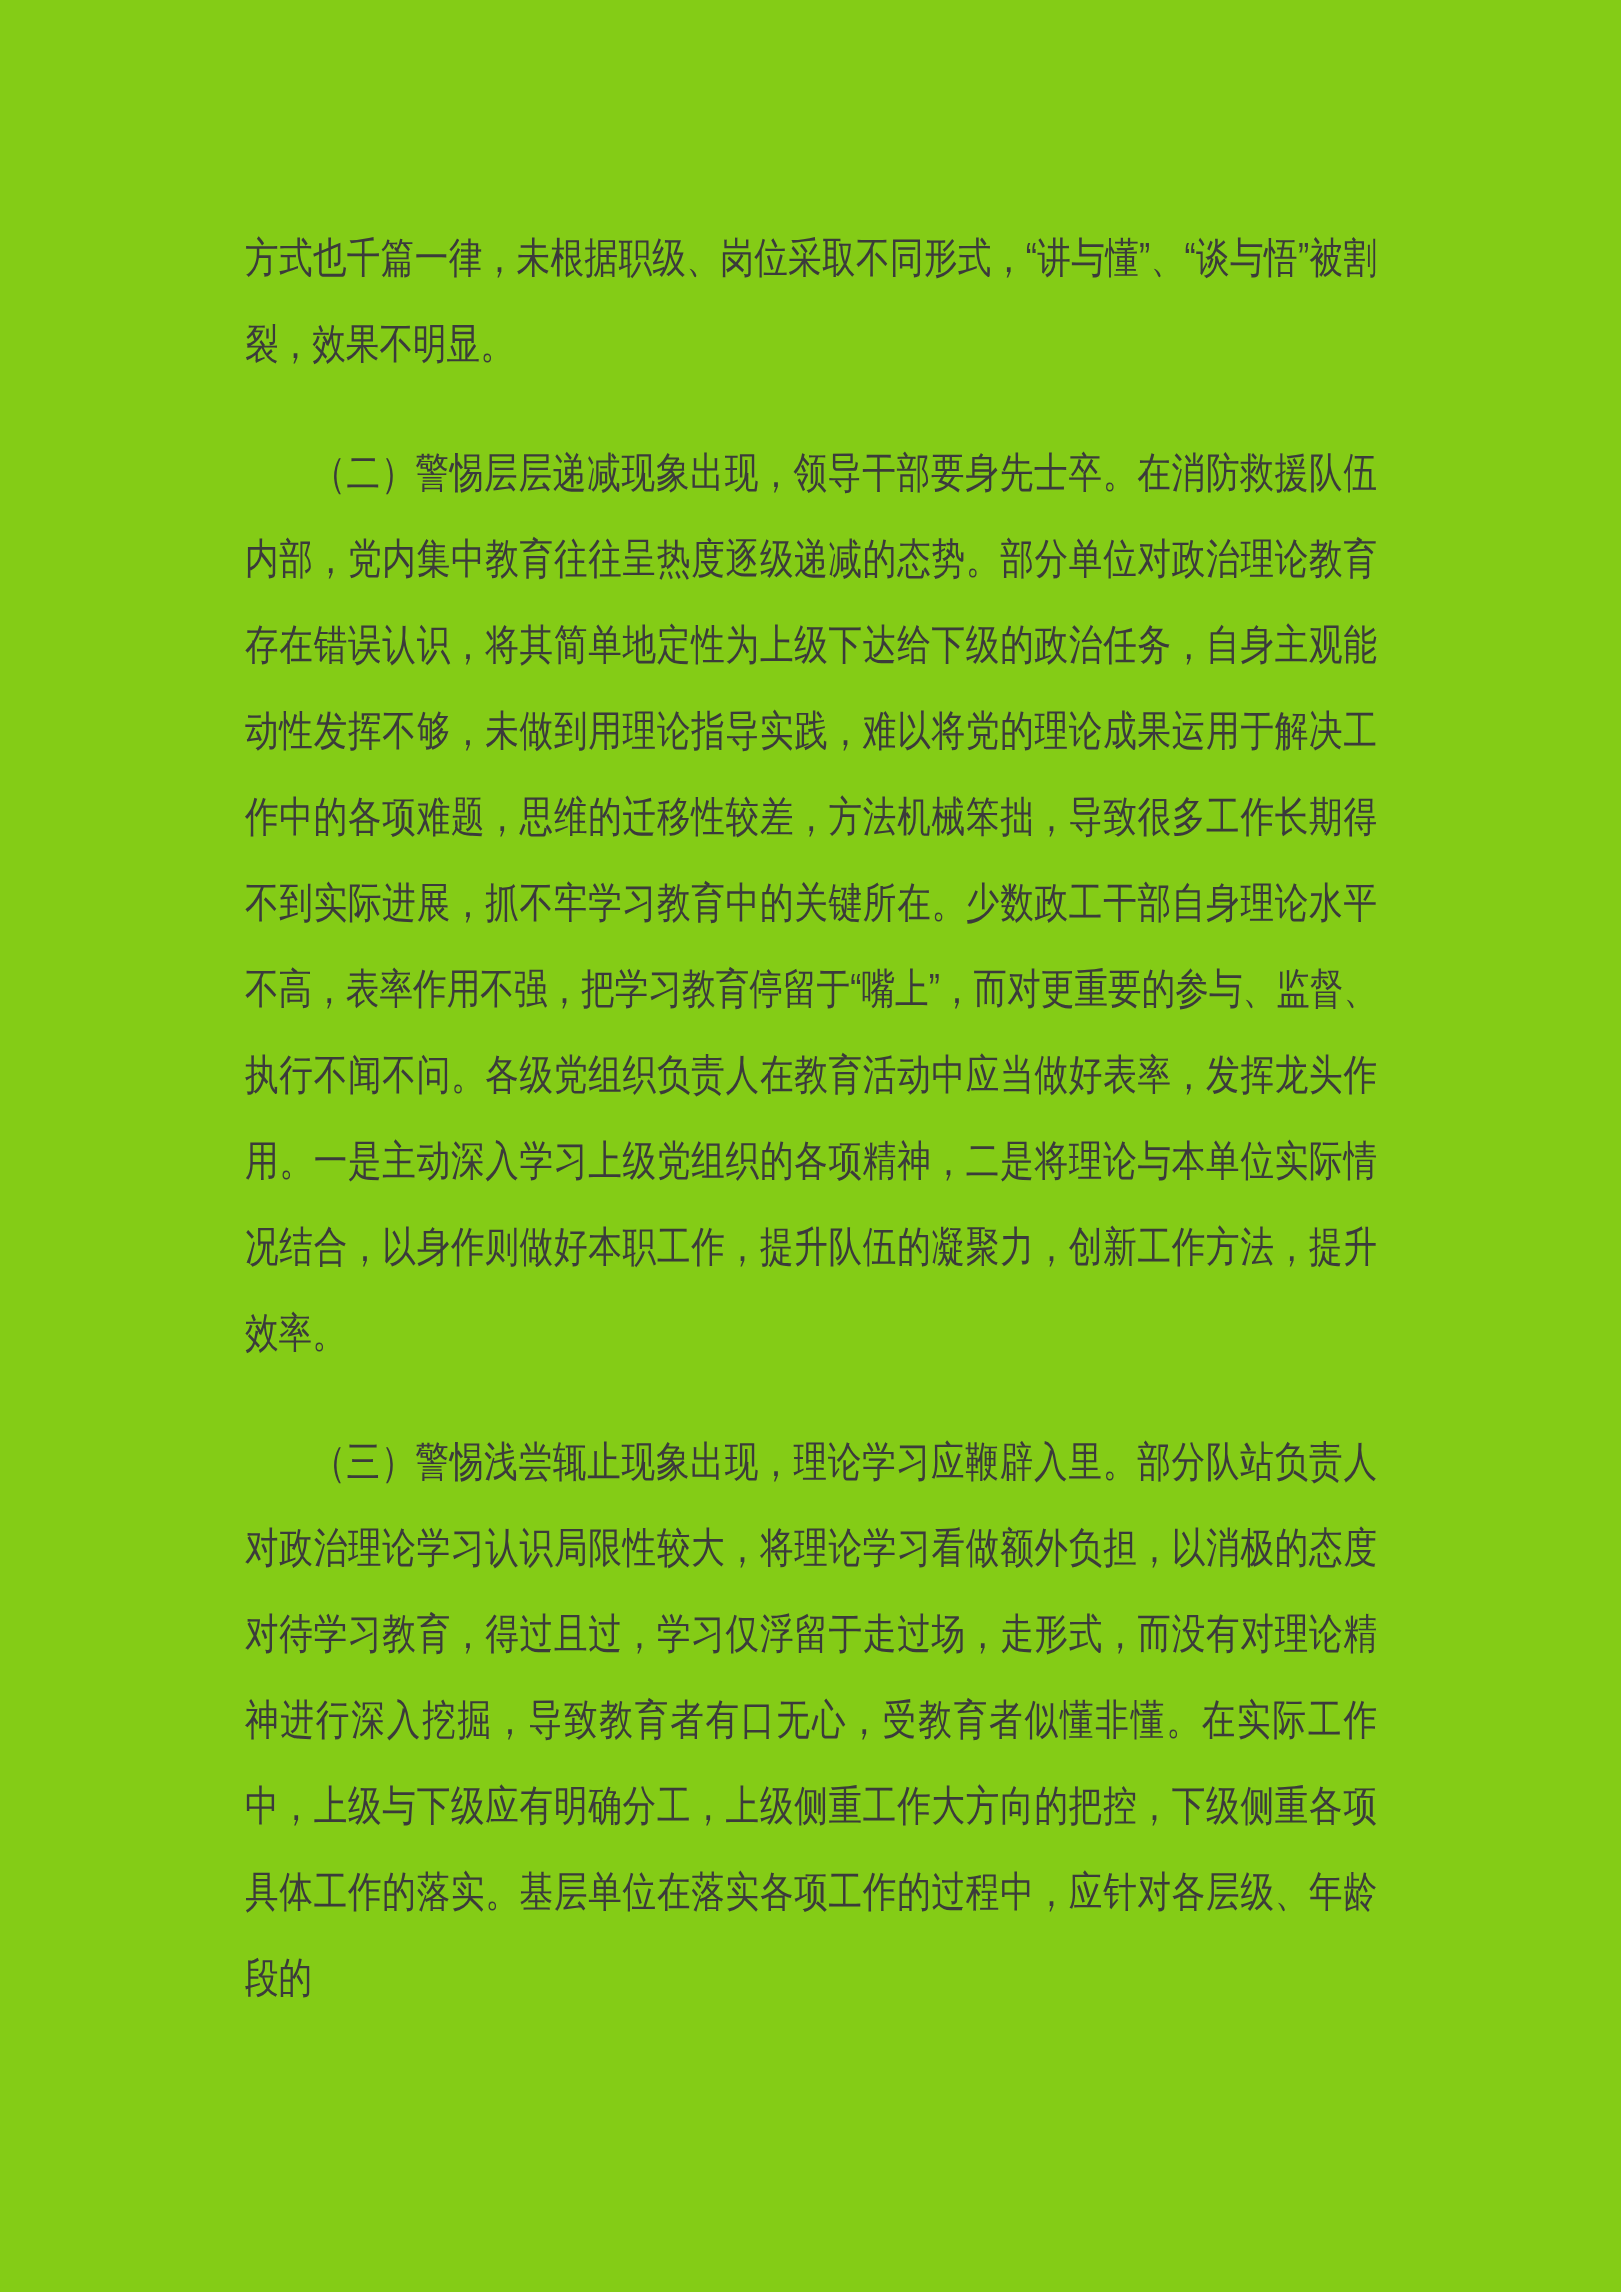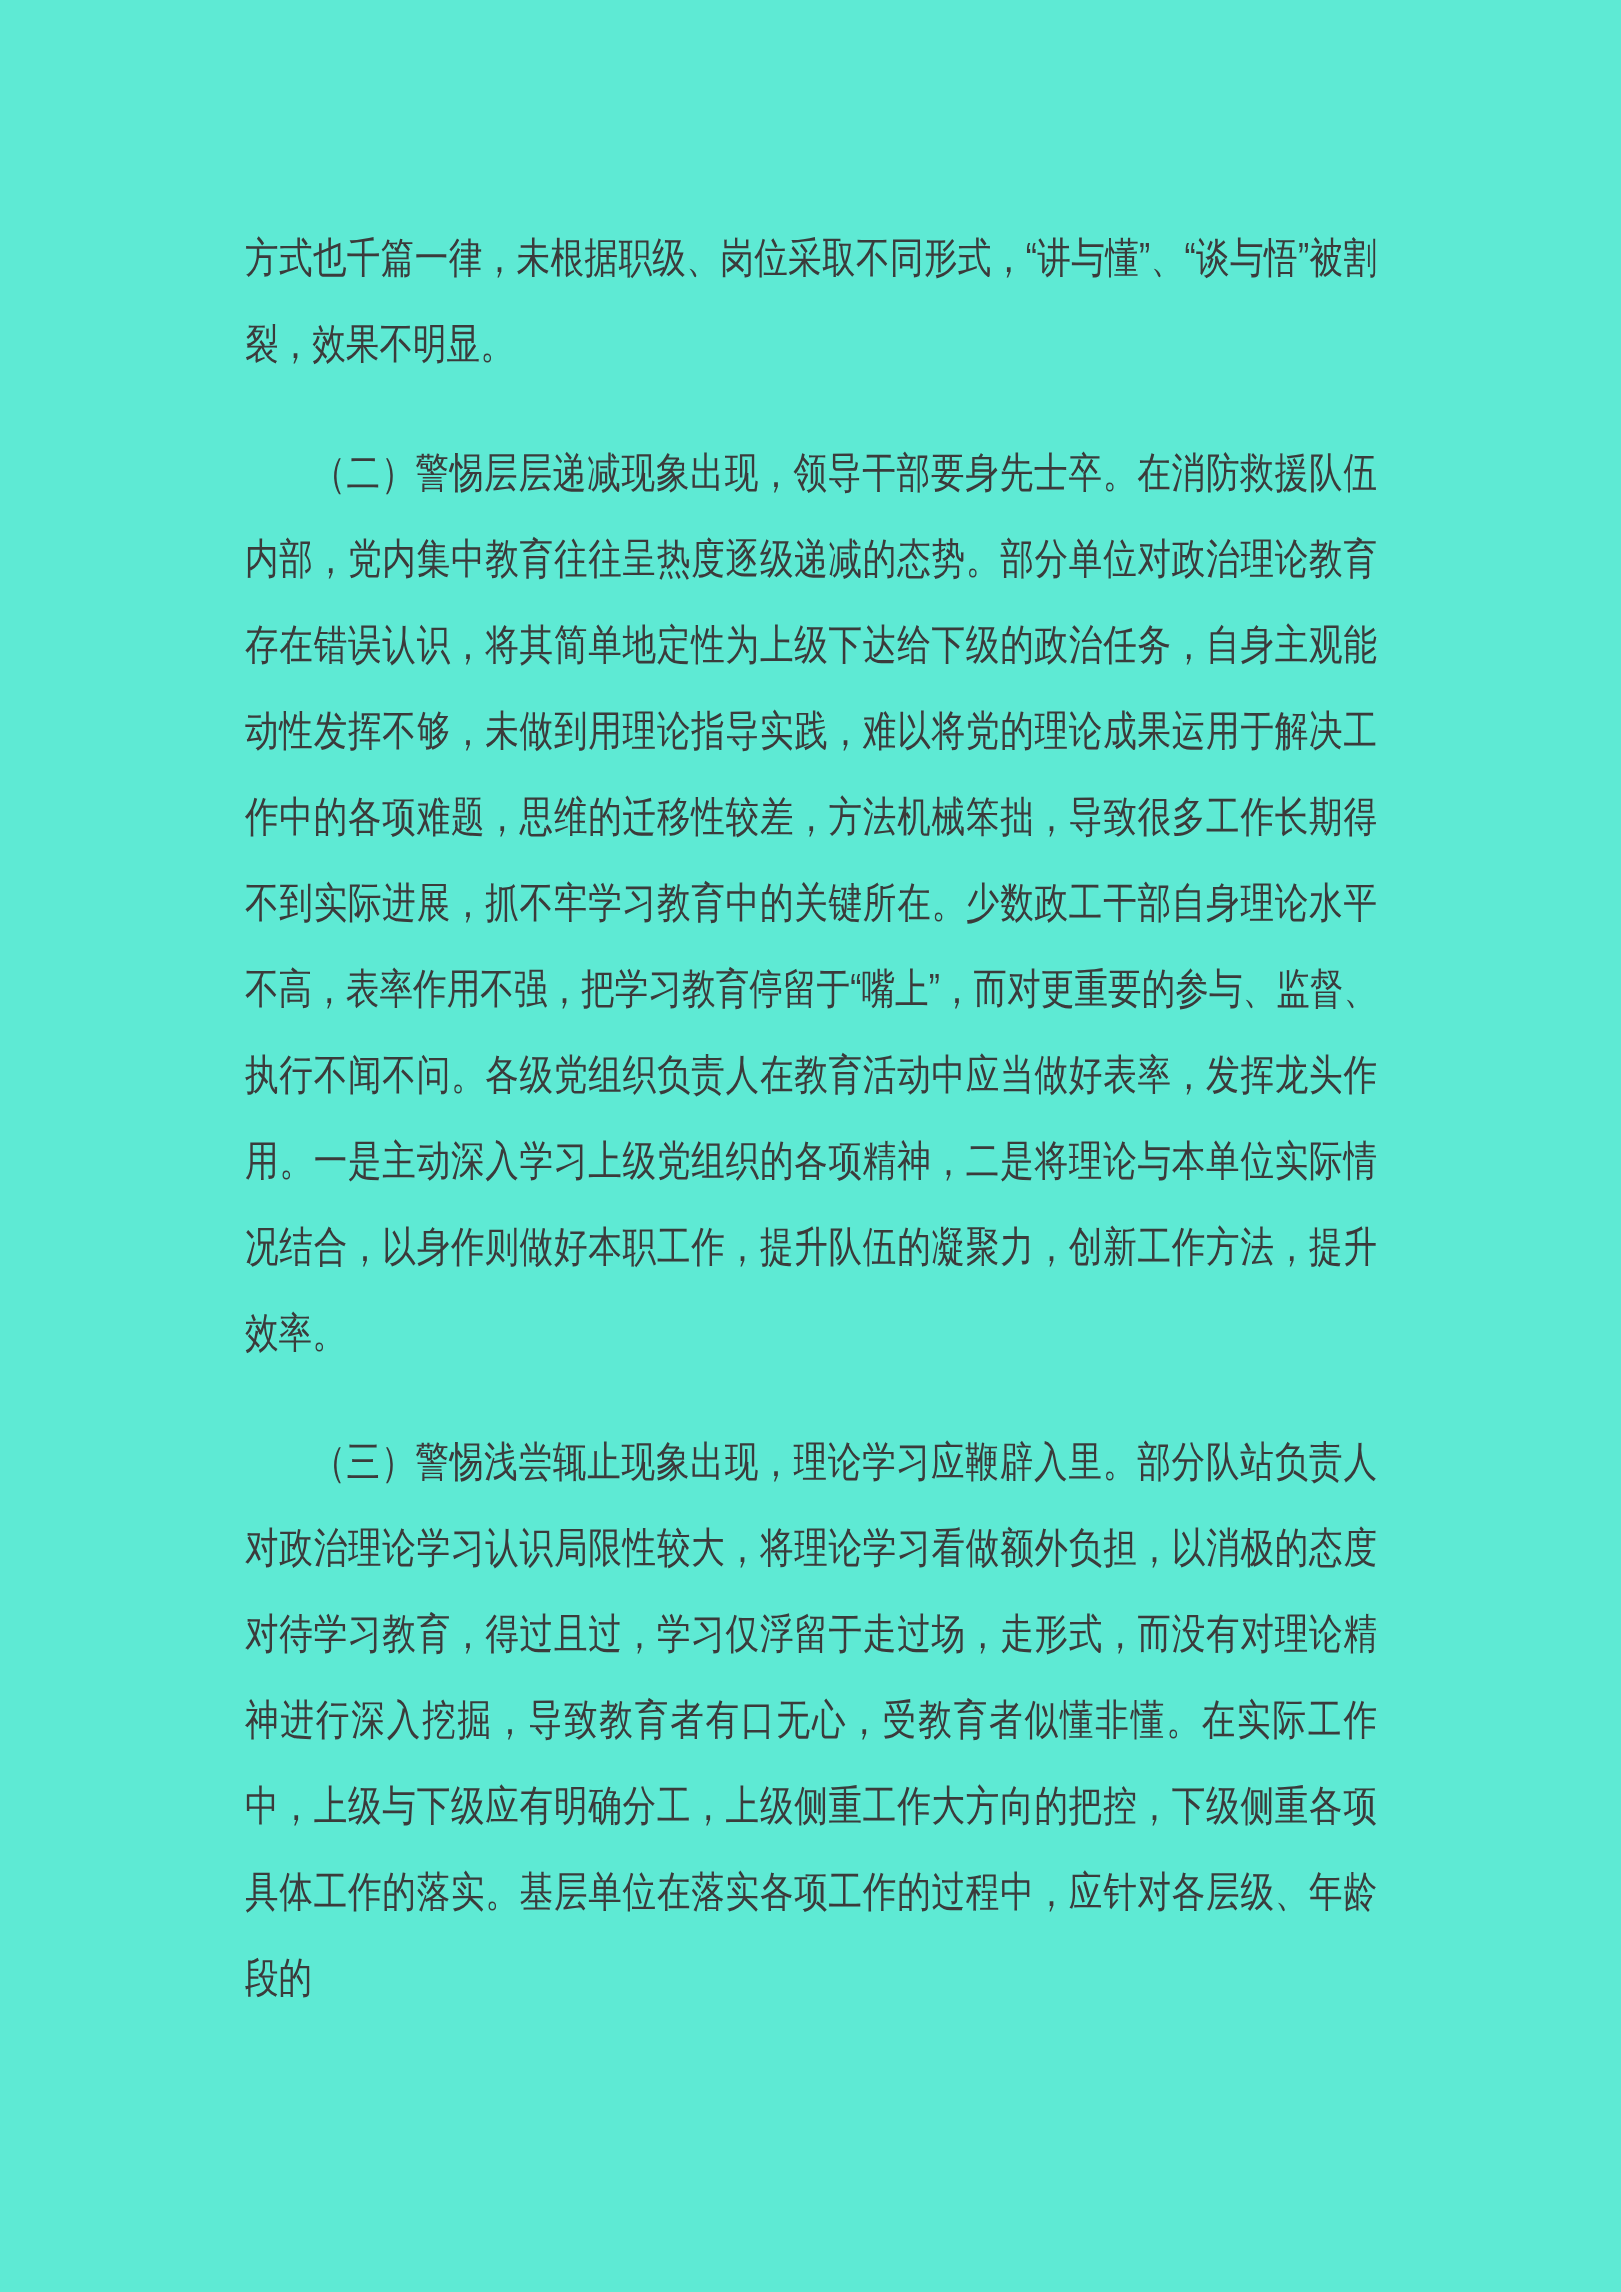--- a/index.html
+++ b/index.html
@@ -4,21 +4,21 @@
 <style>
   html, body {
     margin: 0;
     padding: 0;
     background: #ffffff;
   }
   .page {
     position: relative;
     width: 1621px;
     height: 2293px;
-    background: #5eead4;
+    background: #84cc16;
     overflow: hidden;
   }
   .content {
     position: absolute;
     left: 245px;
     top: 215px;
     width: 1415px;
     transform: scaleX(0.8);
     transform-origin: 0 0;
   }

